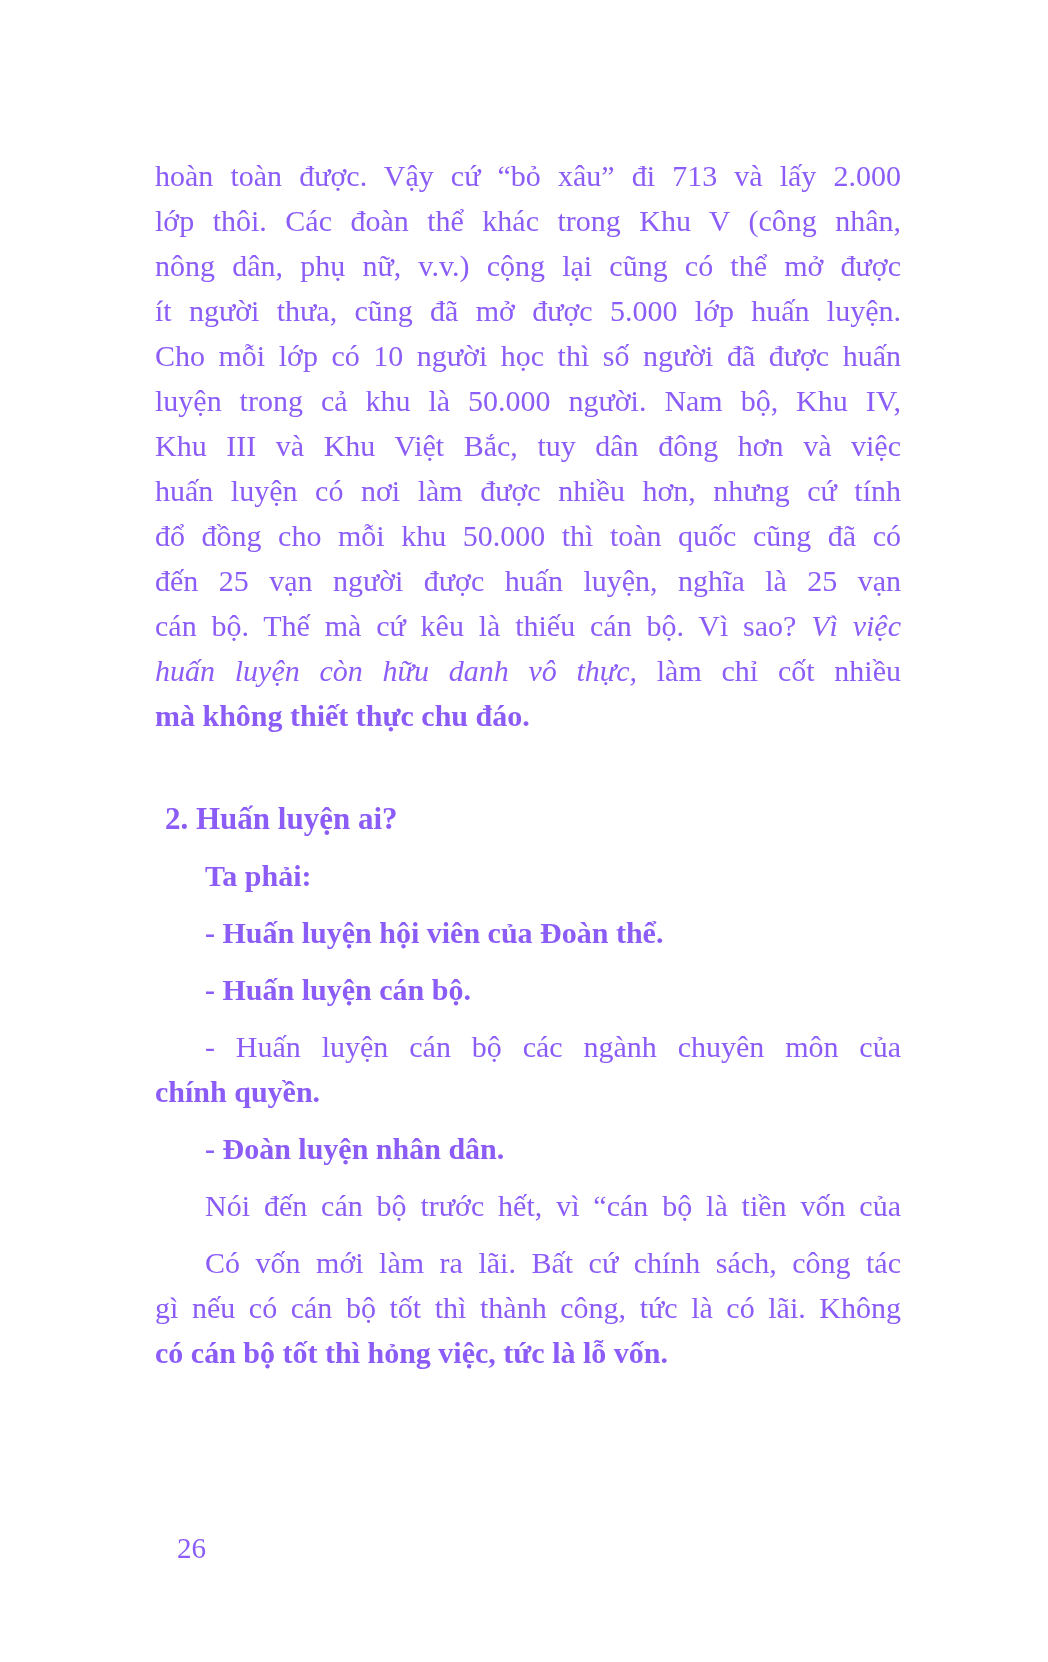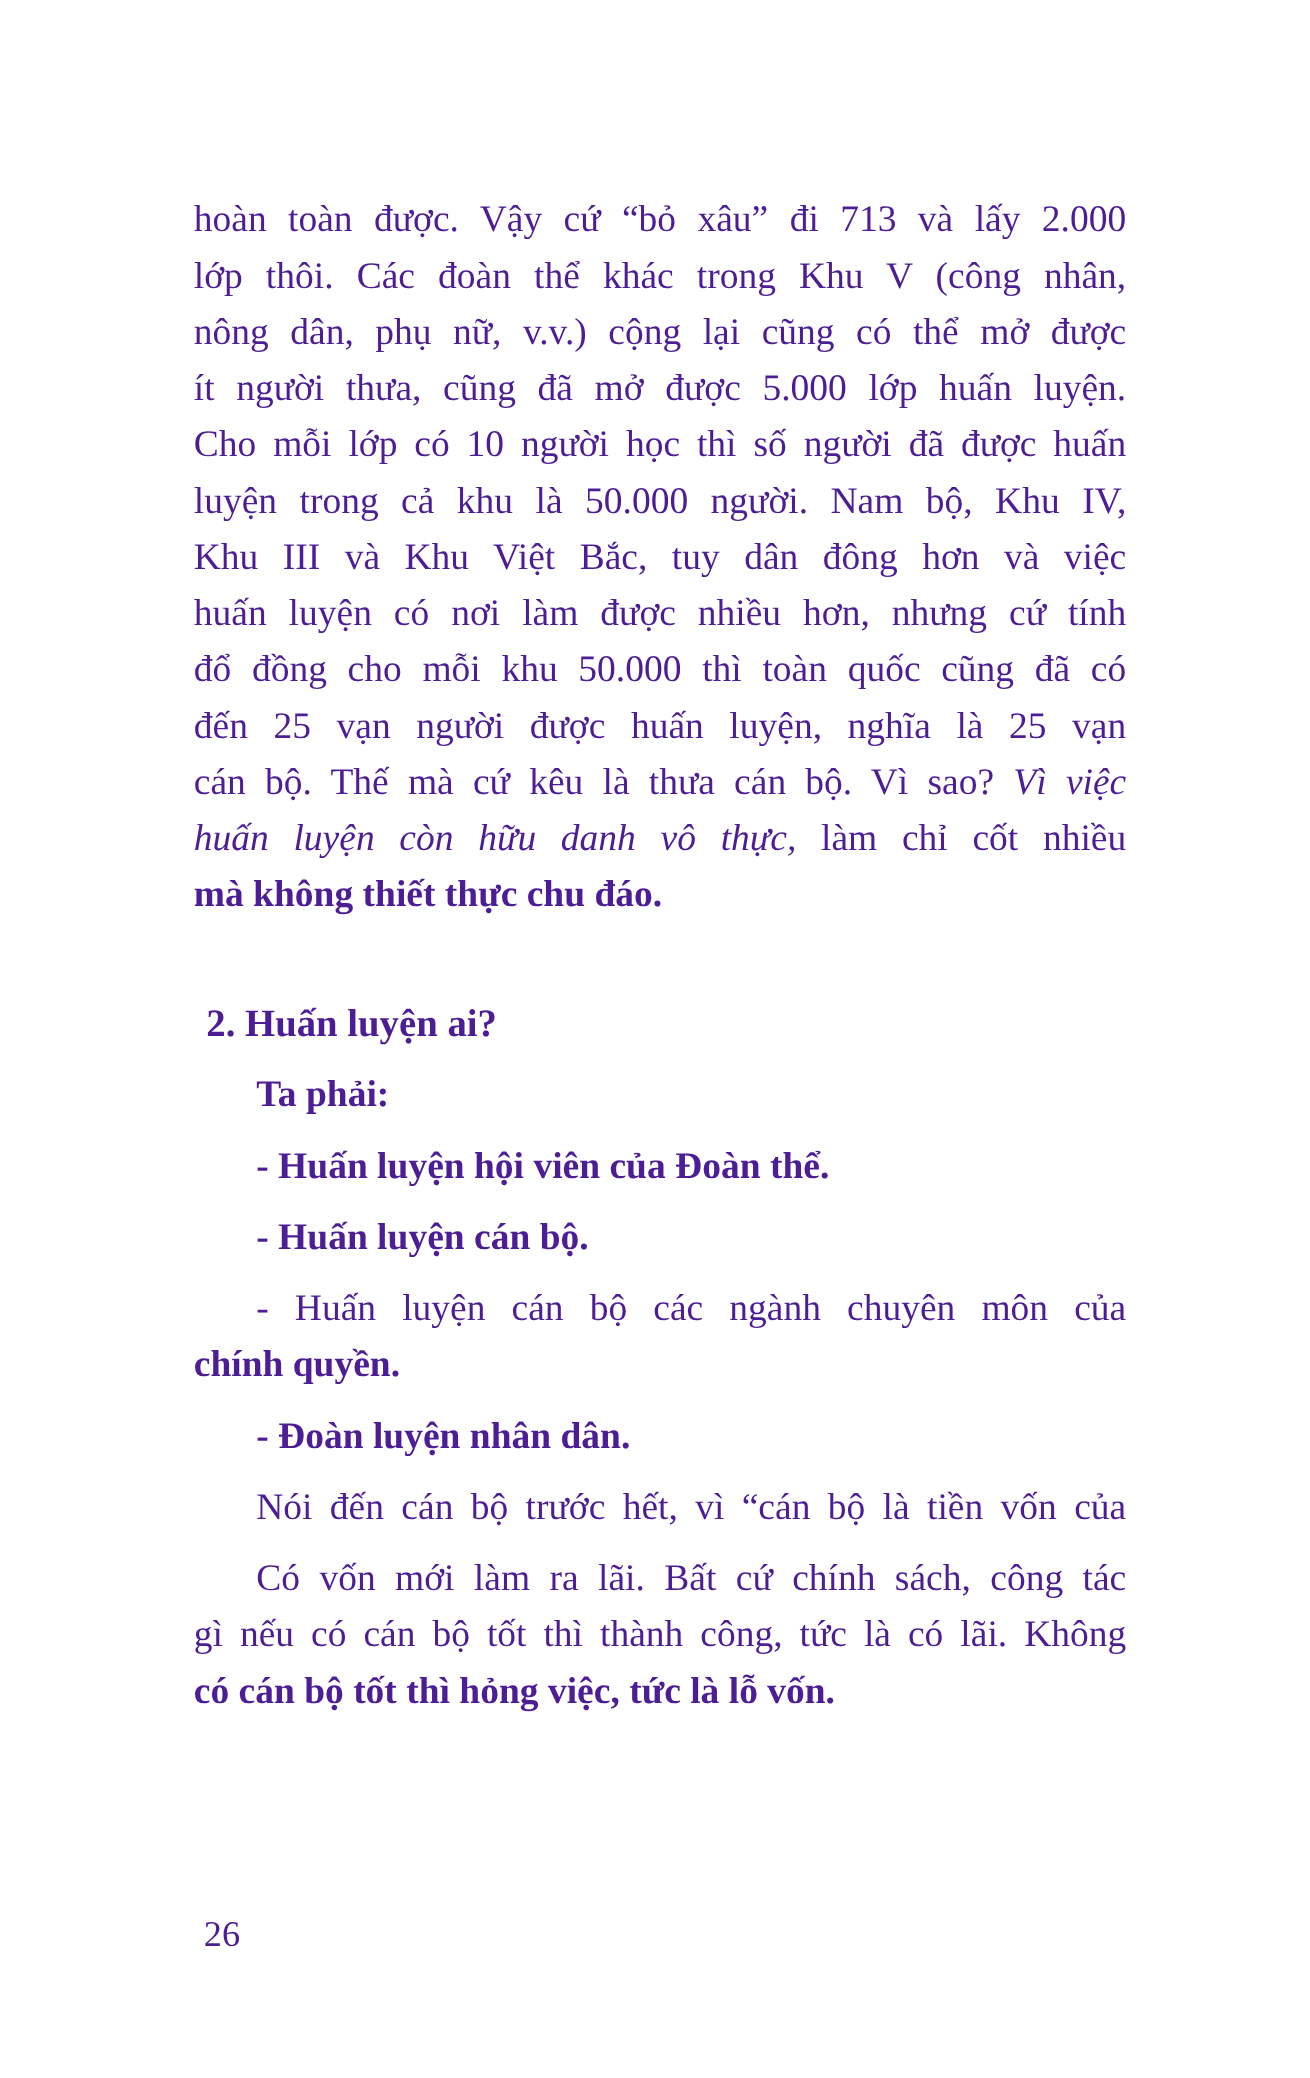--- a/index.html
+++ b/index.html
@@ -1,21 +1,21 @@
 <!DOCTYPE html>
 <html lang="vi"><head>
 <meta charset="utf-8">
 <style>
   html, body { margin: 0; padding: 0; background: #ffffff; }
   .page {
     position: relative;
     width: 1048px;
     height: 1662px;
     background: #ffffff;
-    color: #4c1d95;
+    color: #8b5cf6;
     font-family: "Liberation Serif", "DejaVu Serif", serif;
     overflow: hidden;
   }
   .textblock {
     position: absolute;
     left: 155px;
     top: 153px;
     width: 746px;
   }
   .line {
@@ -36,21 +36,21 @@
   .heading {
     margin: 58px 0 12px 10px;
     font-size: 31px;
     line-height: 45px;
     font-weight: bold;
     text-align: left;
   }
   .it { font-style: italic; }
   .page-number {
     position: absolute;
-    left: 163px;
+    left: 177px;
     top: 1526px;
     font-size: 29px;
     line-height: 45px;
   }
 </style>
 </head>
 <body>
 
 <div class="page">
   <main class="textblock">
@@ -59,21 +59,21 @@
       <div class="line">hoàn toàn được. Vậy cứ “bỏ xâu” đi 713 và lấy 2.000</div>
       <div class="line">lớp thôi. Các đoàn thể khác trong Khu V (công nhân,</div>
       <div class="line">nông dân, phụ nữ, v.v.) cộng lại cũng có thể mở được</div>
       <div class="line">ít người thưa, cũng đã mở được 5.000 lớp huấn luyện.</div>
       <div class="line">Cho mỗi lớp có 10 người học thì số người đã được huấn</div>
       <div class="line">luyện trong cả khu là 50.000 người. Nam bộ, Khu IV,</div>
       <div class="line">Khu III và Khu Việt Bắc, tuy dân đông hơn và việc</div>
       <div class="line">huấn luyện có nơi làm được nhiều hơn, nhưng cứ tính</div>
       <div class="line">đổ đồng cho mỗi khu 50.000 thì toàn quốc cũng đã có</div>
       <div class="line">đến 25 vạn người được huấn luyện, nghĩa là 25 vạn</div>
-      <div class="line"><span>cán bộ. Thế mà cứ kêu là thưa cán bộ. Vì sao? </span><span class="it">Vì việc</span></div>
+      <div class="line"><span>cán bộ. Thế mà cứ kêu là thiếu cán bộ. Vì sao? </span><span class="it">Vì việc</span></div>
       <div class="line"><span class="it">huấn luyện còn hữu danh vô thực,</span><span> làm chỉ cốt nhiều</span></div>
       <div class="line end">mà không thiết thực chu đáo.</div>
     </div>
 
     <h2 class="heading">2. Huấn luyện ai?</h2>
 
     <div class="para">
       <div class="line end indent1">Ta phải:</div>
     </div>
 

